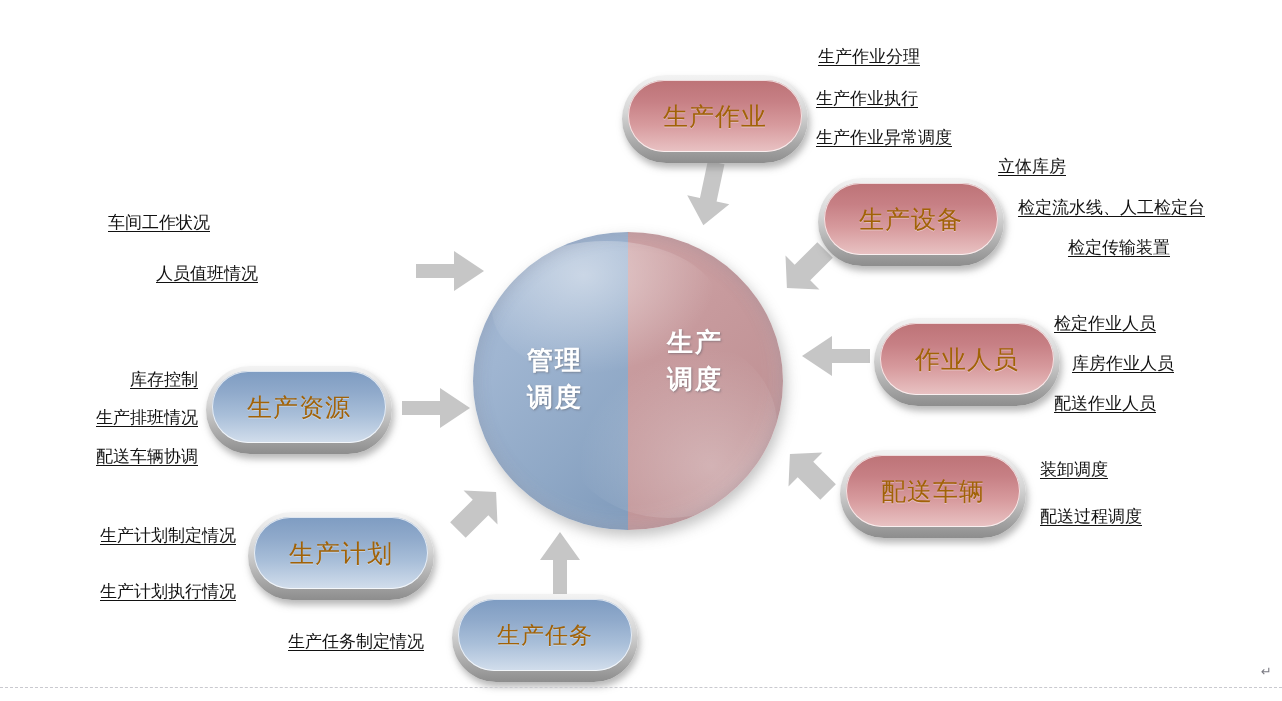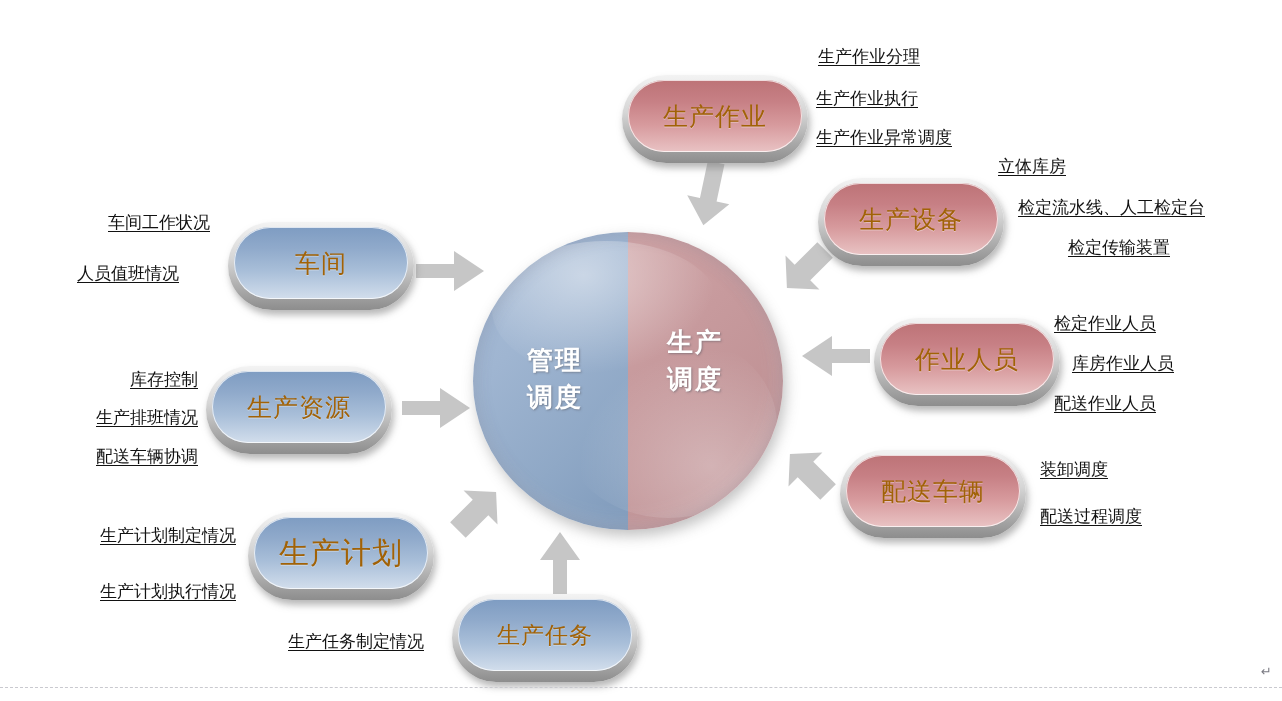--- a/index.html
+++ b/index.html
@@ -224,38 +224,33 @@
   <div class="ann r" style="left:1054px;top:392px;">配送作业人员</div>
 
   <div class="node red" style="left:840px;top:450px;width:186px;height:88px;font-size:25px;">
     <span class="shell"></span>
     <span class="face"></span>
     <span class="txt">配送车辆</span>
   </div>
   <div class="ann r" style="left:1040px;top:458px;">装卸调度</div>
   <div class="ann r" style="left:1040px;top:505px;">配送过程调度</div>
 
-  <div class="node blue" style="left:228px;top:222px;width:186px;height:88px;font-size:25px;">
-    <span class="shell"></span>
-    <span class="face"></span>
-    <span class="txt">车间</span>
-  </div>
   <div class="ann l" style="right:1072px;top:211px;">车间工作状况</div>
-  <div class="ann l" style="right:1103px;top:262px;">人员值班情况</div>
+  <div class="ann l" style="right:1024px;top:262px;">人员值班情况</div>
 
   <div class="node blue" style="left:206px;top:366px;width:186px;height:88px;font-size:25px;">
     <span class="shell"></span>
     <span class="face"></span>
     <span class="txt">生产资源</span>
   </div>
   <div class="ann l" style="right:1084px;top:368px;">库存控制</div>
   <div class="ann l" style="right:1084px;top:406px;">生产排班情况</div>
   <div class="ann l" style="right:1084px;top:445px;">配送车辆协调</div>
 
-  <div class="node blue" style="left:248px;top:512px;width:186px;height:88px;font-size:30px;">
+  <div class="node blue" style="left:248px;top:512px;width:186px;height:88px;font-size:25px;">
     <span class="shell"></span>
     <span class="face"></span>
     <span class="txt">生产计划</span>
   </div>
   <div class="ann l" style="right:1046px;top:524px;">生产计划制定情况</div>
   <div class="ann l" style="right:1046px;top:580px;">生产计划执行情况</div>
 
   <div class="node blue" style="left:452px;top:594px;width:186px;height:88px;font-size:23px;">
     <span class="shell"></span>
     <span class="face"></span>

